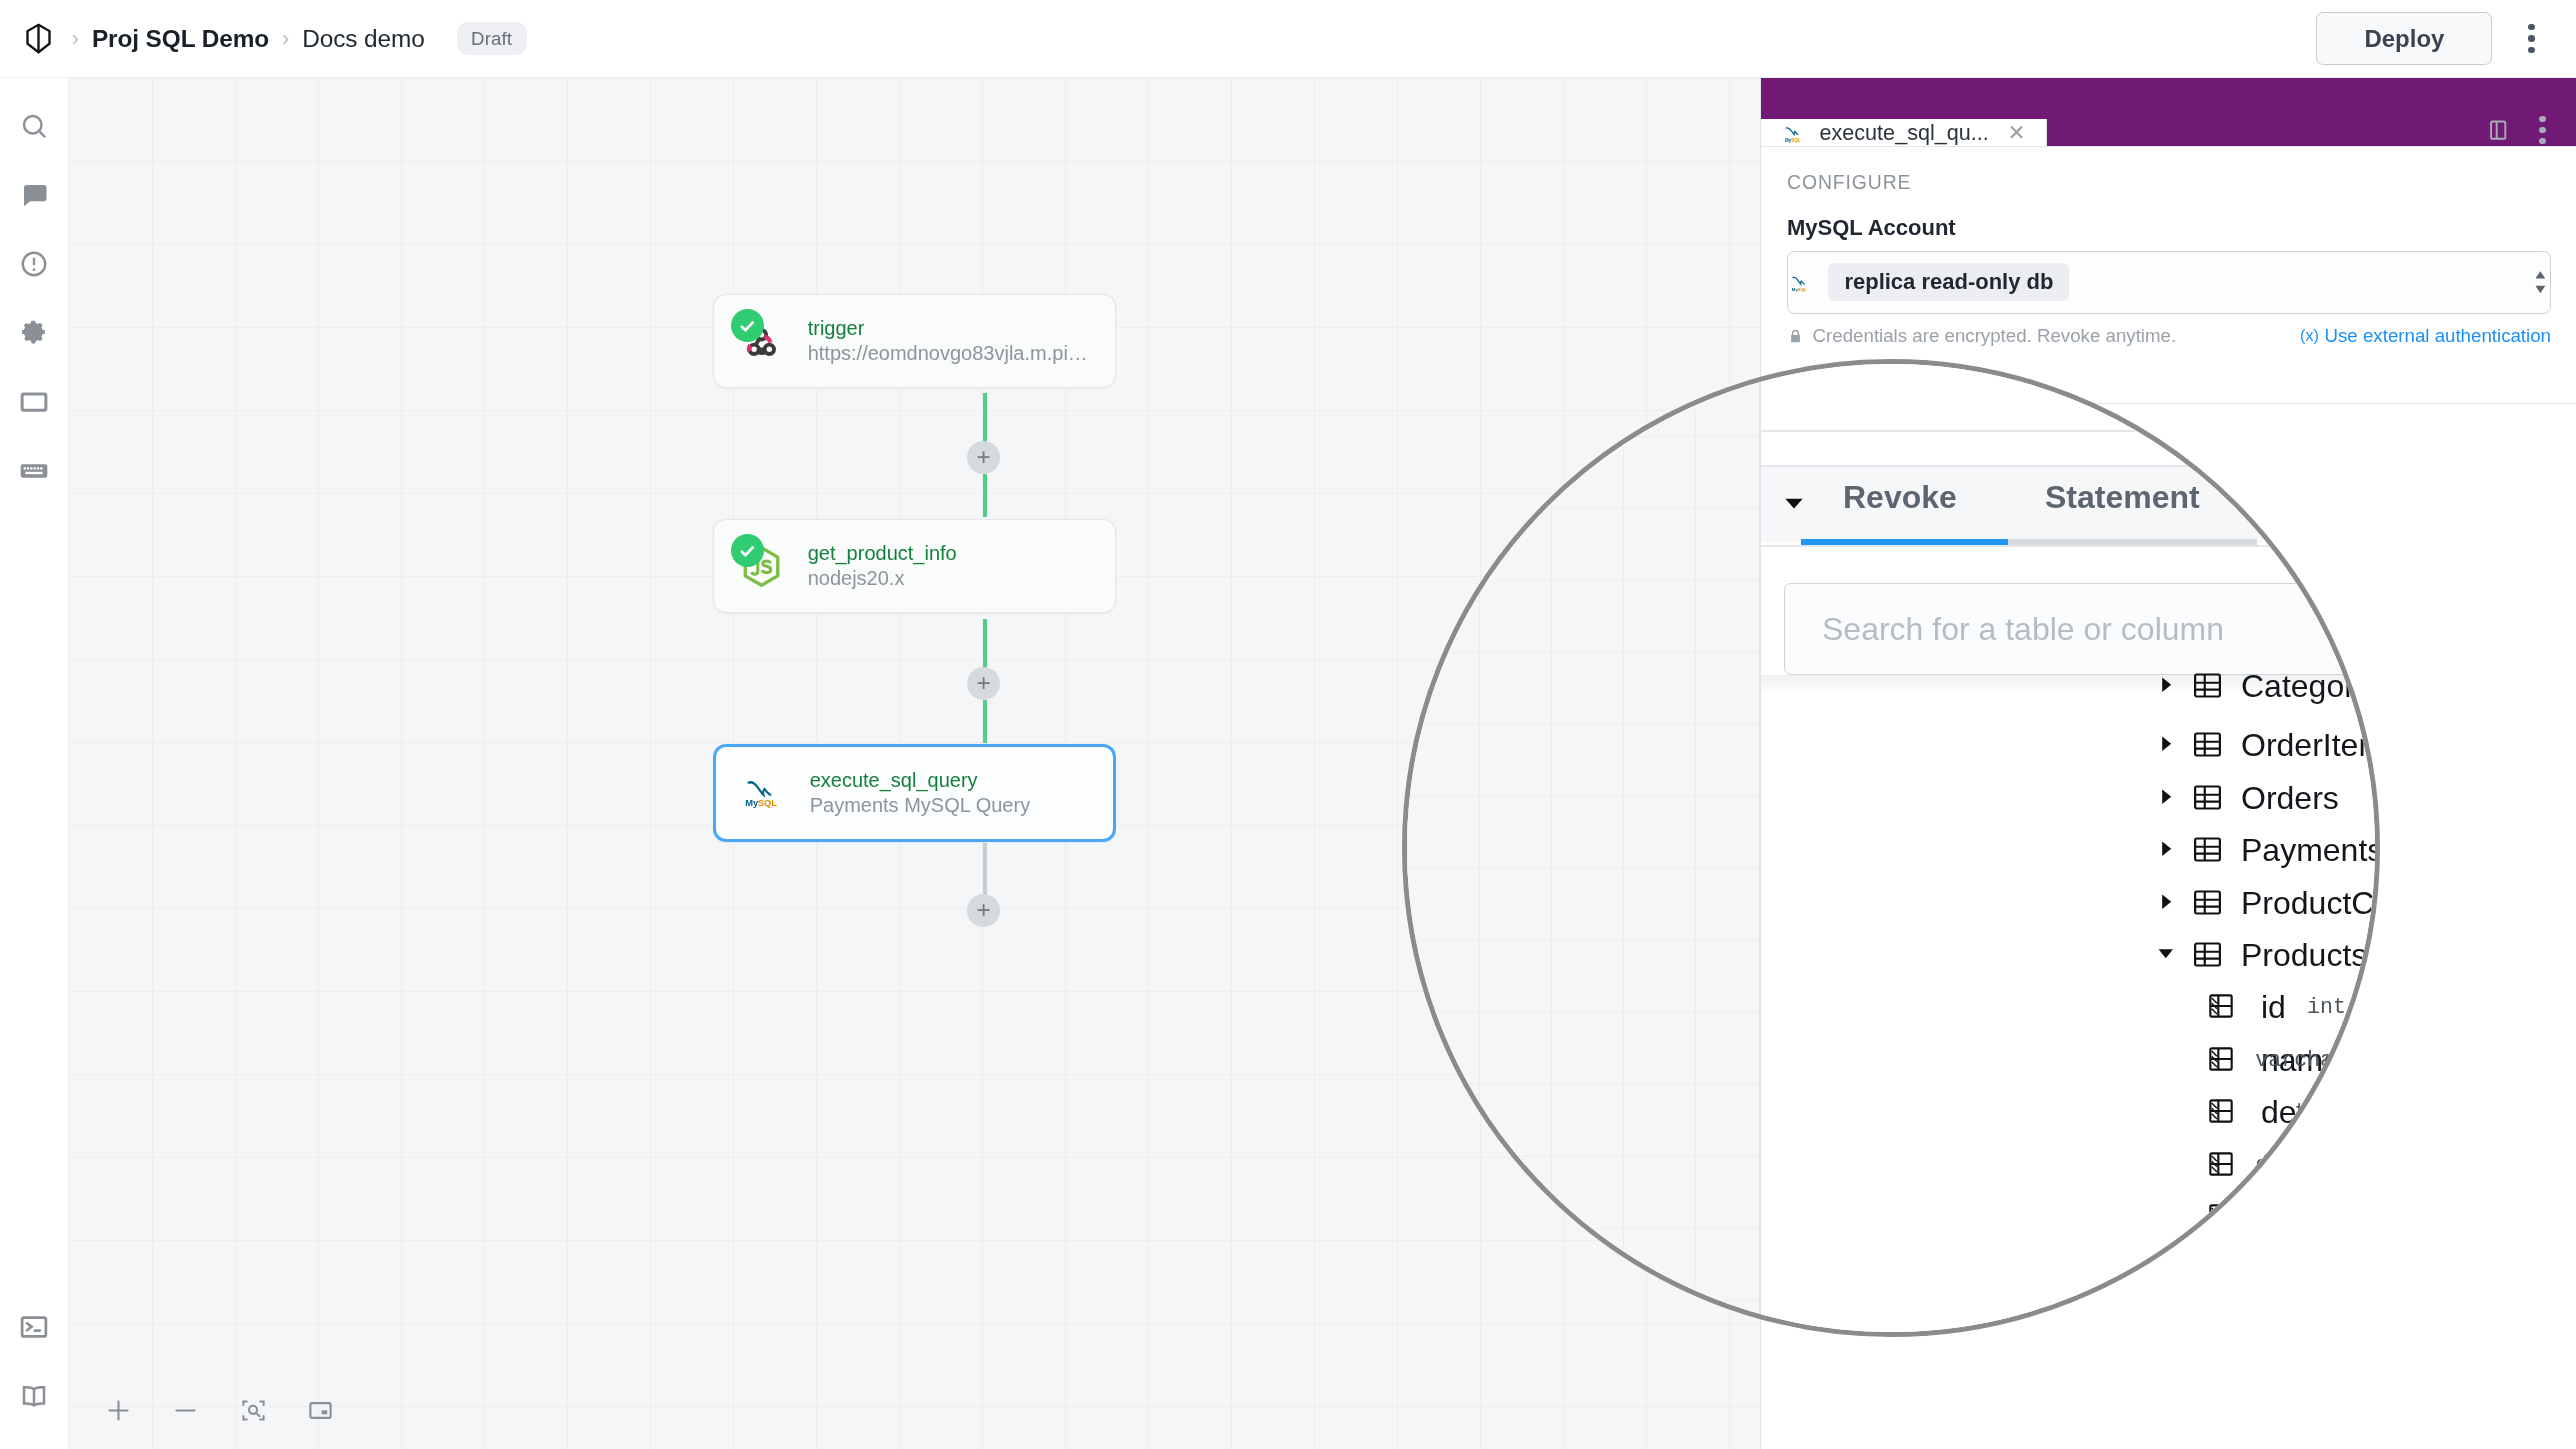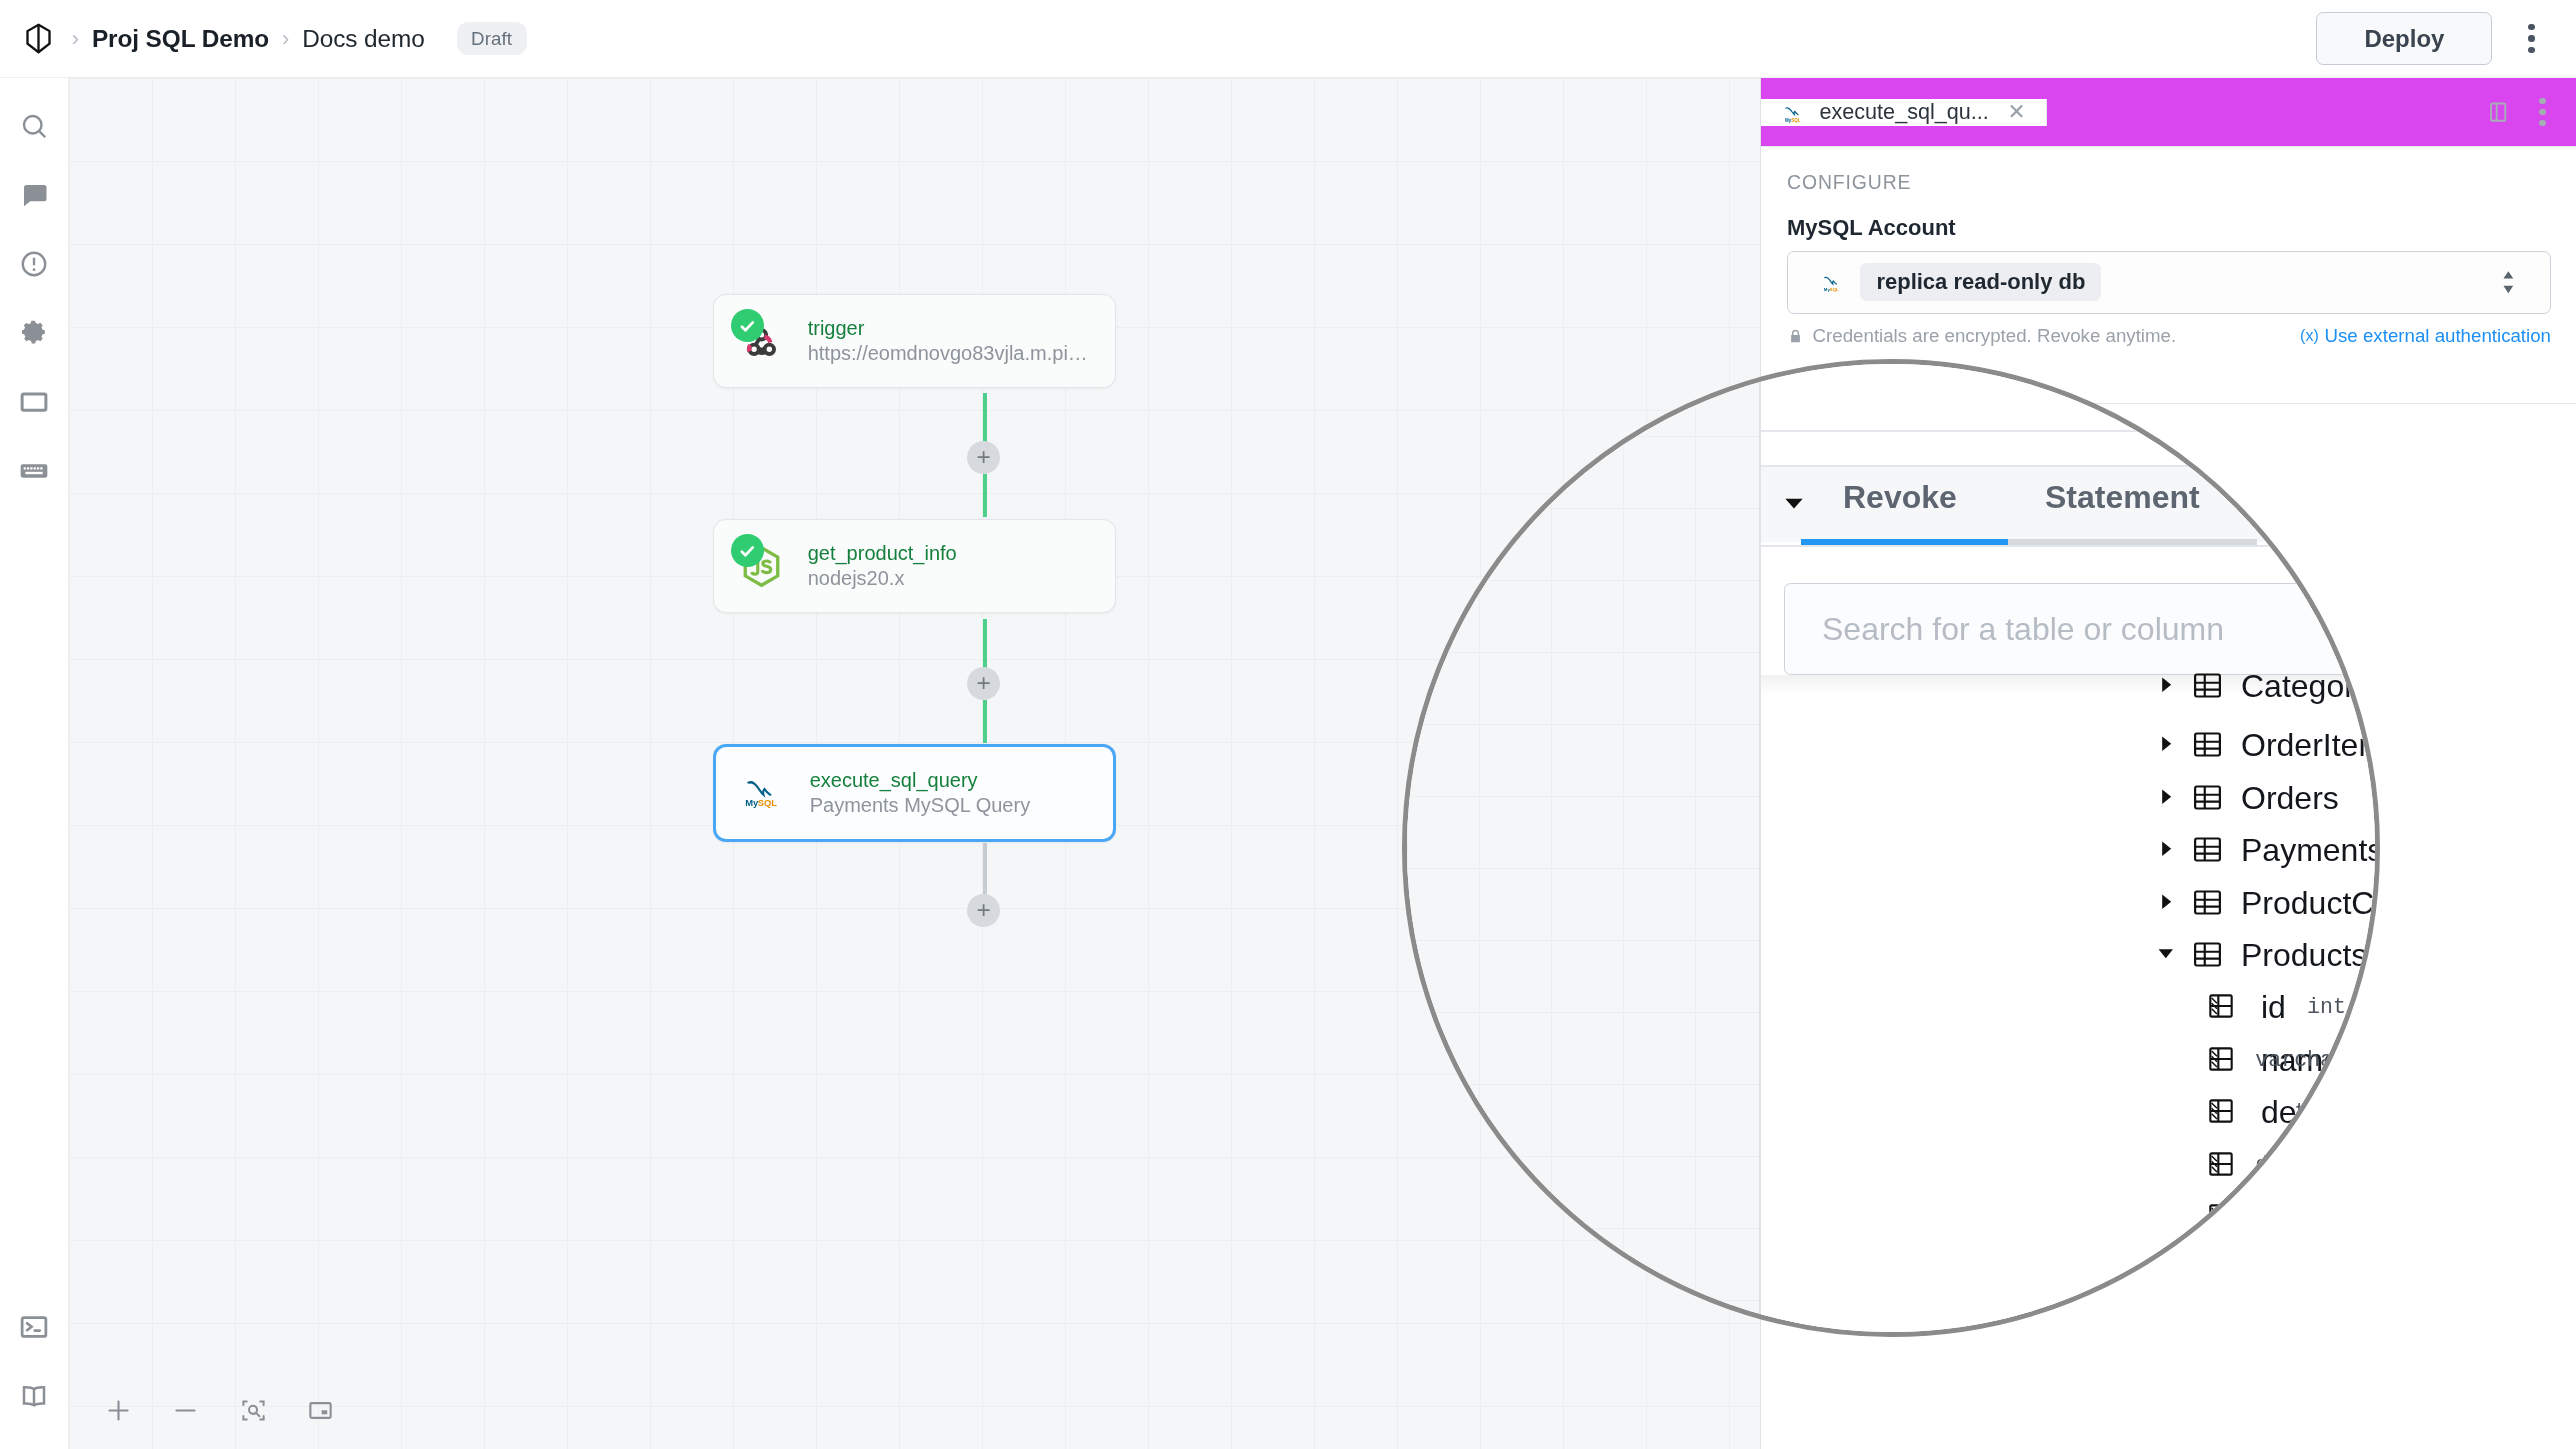--- a/index.html
+++ b/index.html
@@ -78,34 +78,34 @@
     font-size:24.4px; line-height:1; z-index:4;
   }
   .canvas-tools{ position:absolute; left:26px; bottom:16px; display:flex; gap:21.6px; }
   .ctool{ width:46px;height:46px;display:flex;align-items:center;justify-content:center;color:#8b9096;}
 
   
   .panel{
     position:absolute; top:78px; left:1760px; width:817px; height:1371px;
     background:#ffffff; border-left:0.7px solid #dfe3e8; z-index:20; overflow:hidden;
   }
-  .tabstrip{ height:69px; display:flex; align-items:center; background:#d946ef;
+  .tabstrip{ height:69px; display:flex; align-items:flex-end; background:#701a75;
              border-bottom:0.7px solid #e3e6ea;gap:16px;}
   .tab-active{ background:#ffffff; display:flex; align-items:center; gap:11.5px;
                padding:0 20px; border-right:0.7px solid #e3e6ea; min-width:282px;}
   .tab-label{ font-size:21.6px; color:#2b333d; white-space:nowrap;}
   .tab-x{ color:#98a0a8; font-size:21.6px; margin-left:7.2px;}
   .tab-rest{ flex:1; display:flex; align-items:center; justify-content:flex-end;
              padding-right:18.7px; gap:16px; }
   .panel-ico{ color:#a6adb5; display:flex;align-items:center;justify-content:center;}
   .configure{ font-size:19.4px; color:#8d949c; letter-spacing:0.9px; padding:24.4px 26px 13px; }
   .field-label{ font-size:22px; color:#1f2730; font-weight:600; padding:7.2px 26px 10px;}
   .sel-box{
     margin:0 26px; height:63px; border:0.7px solid #cbd2da; border-radius:7.2px;
-    background:#fdfdfe; display:flex; align-items:center; padding:0 32px; gap:14.4px;
+    background:#fdfdfe; display:flex; align-items:center; padding:0 0; gap:14.4px;
   }
   .chip{ background:#eceef1; color:#1f2730; font-size:22px; font-weight:700;
          padding:5.8px 16px; border-radius:6.5px;}
   .spin{ margin-left:auto; display:flex; flex-direction:column; gap:3.6px; color:#5b636c;}
   .helper{ display:flex; align-items:flex-end; padding:11.5px 26px 0; font-size:18.7px;}
   .helper-l{ color:#9aa1a9; display:flex; align-items:center; gap:8.6px;}
   .helper-r{ color:#1b8ff5; margin-left:auto; display:flex; align-items:center; gap:5.8px;}
   .helper-r .xvar{ font-size:16px; }
   .mysql-label{ font-size:22px; color:#1f2730; font-weight:600; padding:18.7px 26px 4.3px;}
   .divline{ height:0.7px; background:#e3e6ea; margin:7.2px 0 0; }

